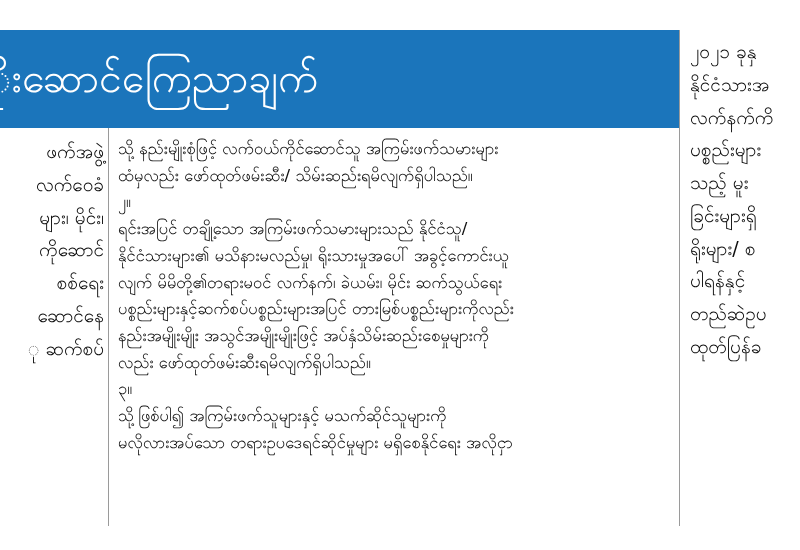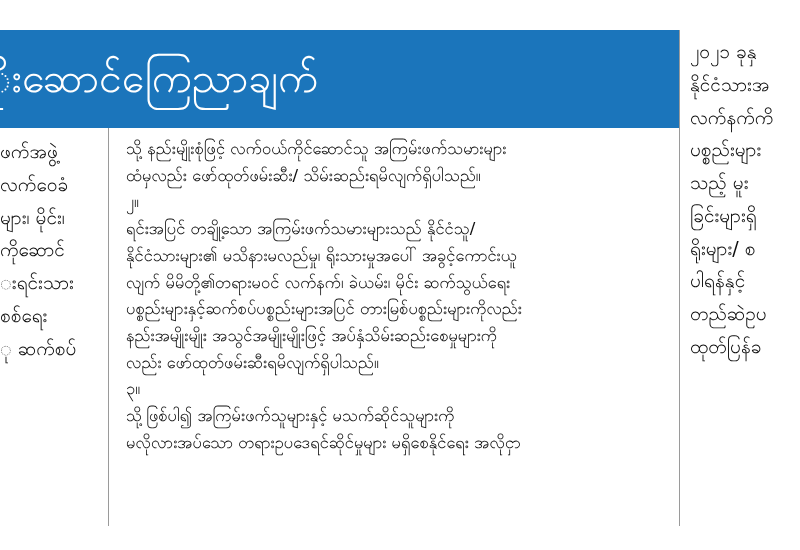--- a/index.html
+++ b/index.html
@@ -109,25 +109,26 @@
 
   
   .col-left {
     left: 0;
     top: 136px;
     width: 108px;
     height: 390px;
     padding-right: 4px;
   }
   .col-left p {
+    text-align: right;
   }
 
   
   .col-main {
-    left: 126px;
+    left: 118px;
     top: 136px;
     width: 554px;
     height: 390px;
   }
   .col-main .para {
     display: block;
   }
   .col-main .line {
     display: block;
     white-space: nowrap;
@@ -160,22 +161,22 @@
   <div class="banner-gap"></div>
 
   <div class="col-rule r1"></div>
   <div class="col-rule r2"></div>
 
   <div class="col col-left">
     <p>ဖက်အဖွဲ့</p>
     <p>လက်ဝေခံ</p>
     <p>များ၊ မိုင်း၊</p>
     <p>ကိုဆောင်</p>
-    <p>းရင်းသား</p>
     <p>စစ်ရေး</p>
+    <p>ဆောင်နေ</p>
     <p>ု ဆက်စပ်</p>
   </div>
 
   <div class="col col-main">
 
     <div class="para">
       <span class="line">သို့ နည်းမျိုးစုံဖြင့် လက်ဝယ်ကိုင်ဆောင်သူ အကြမ်းဖက်သမားများ</span>
       <span class="line">ထံမှလည်း ဖော်ထုတ်ဖမ်းဆီး/ သိမ်းဆည်းရမိလျက်ရှိပါသည်။</span>
     </div>
 

